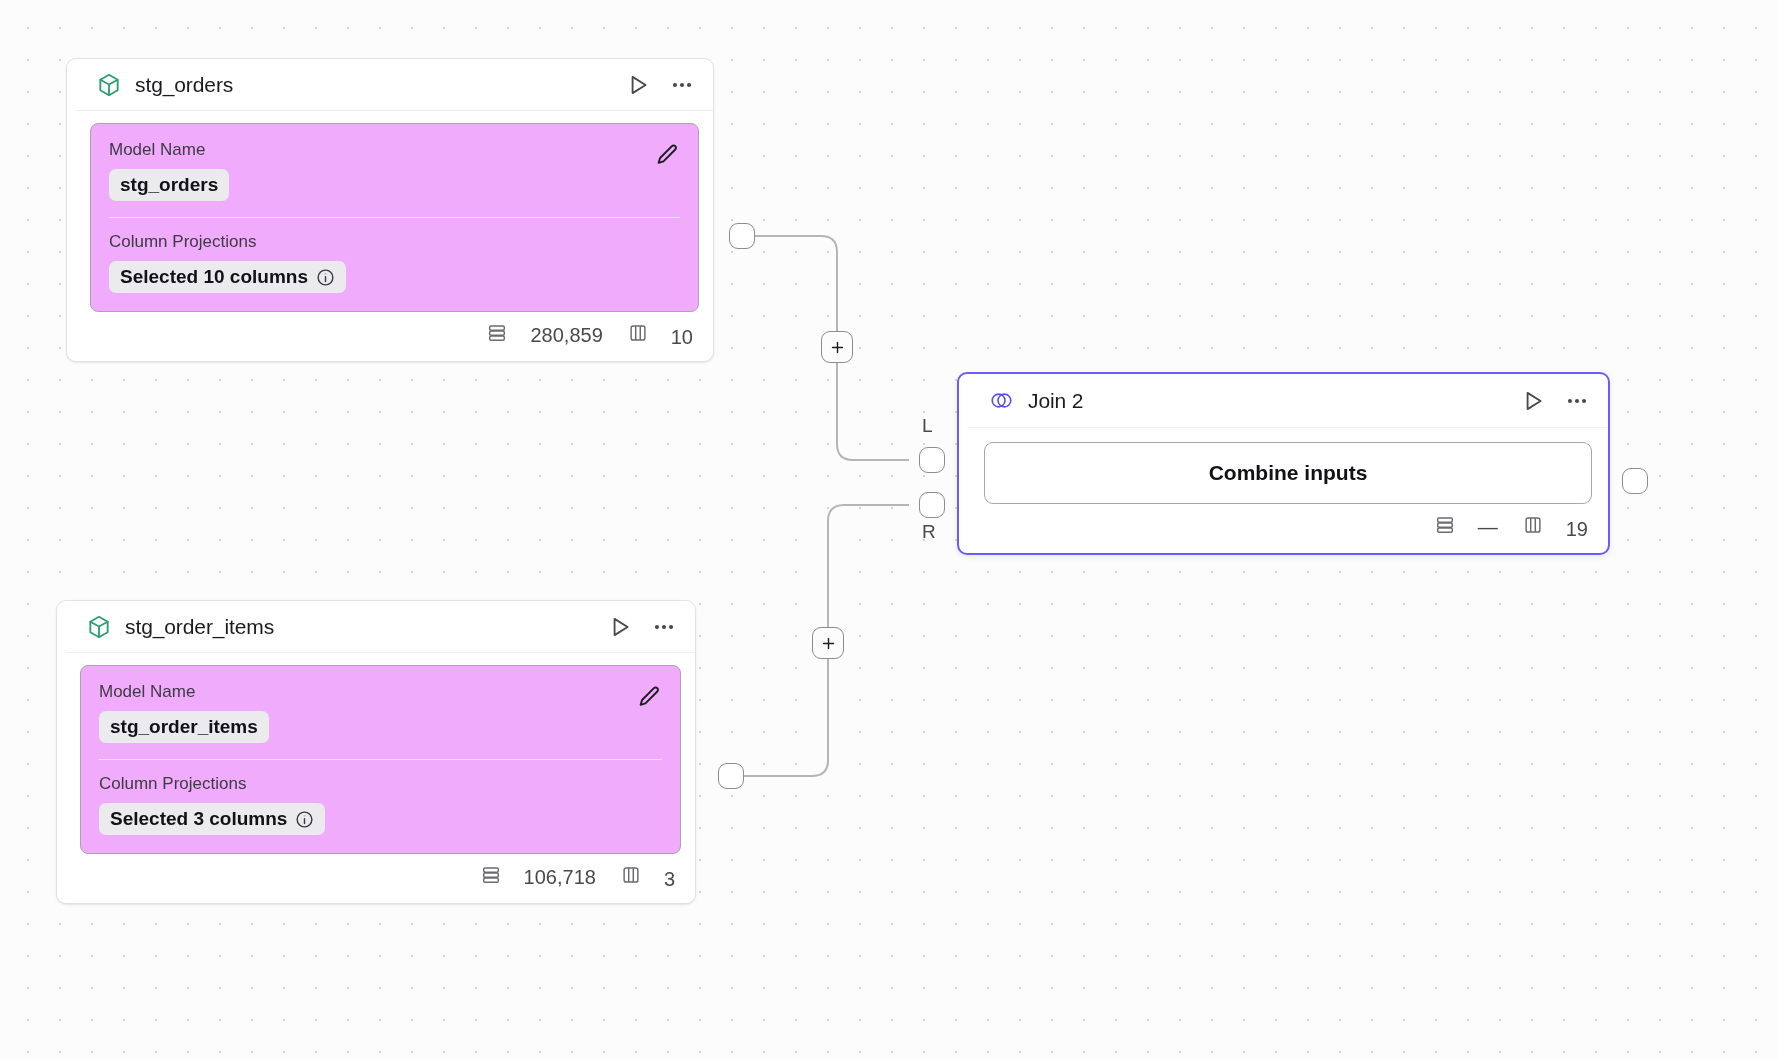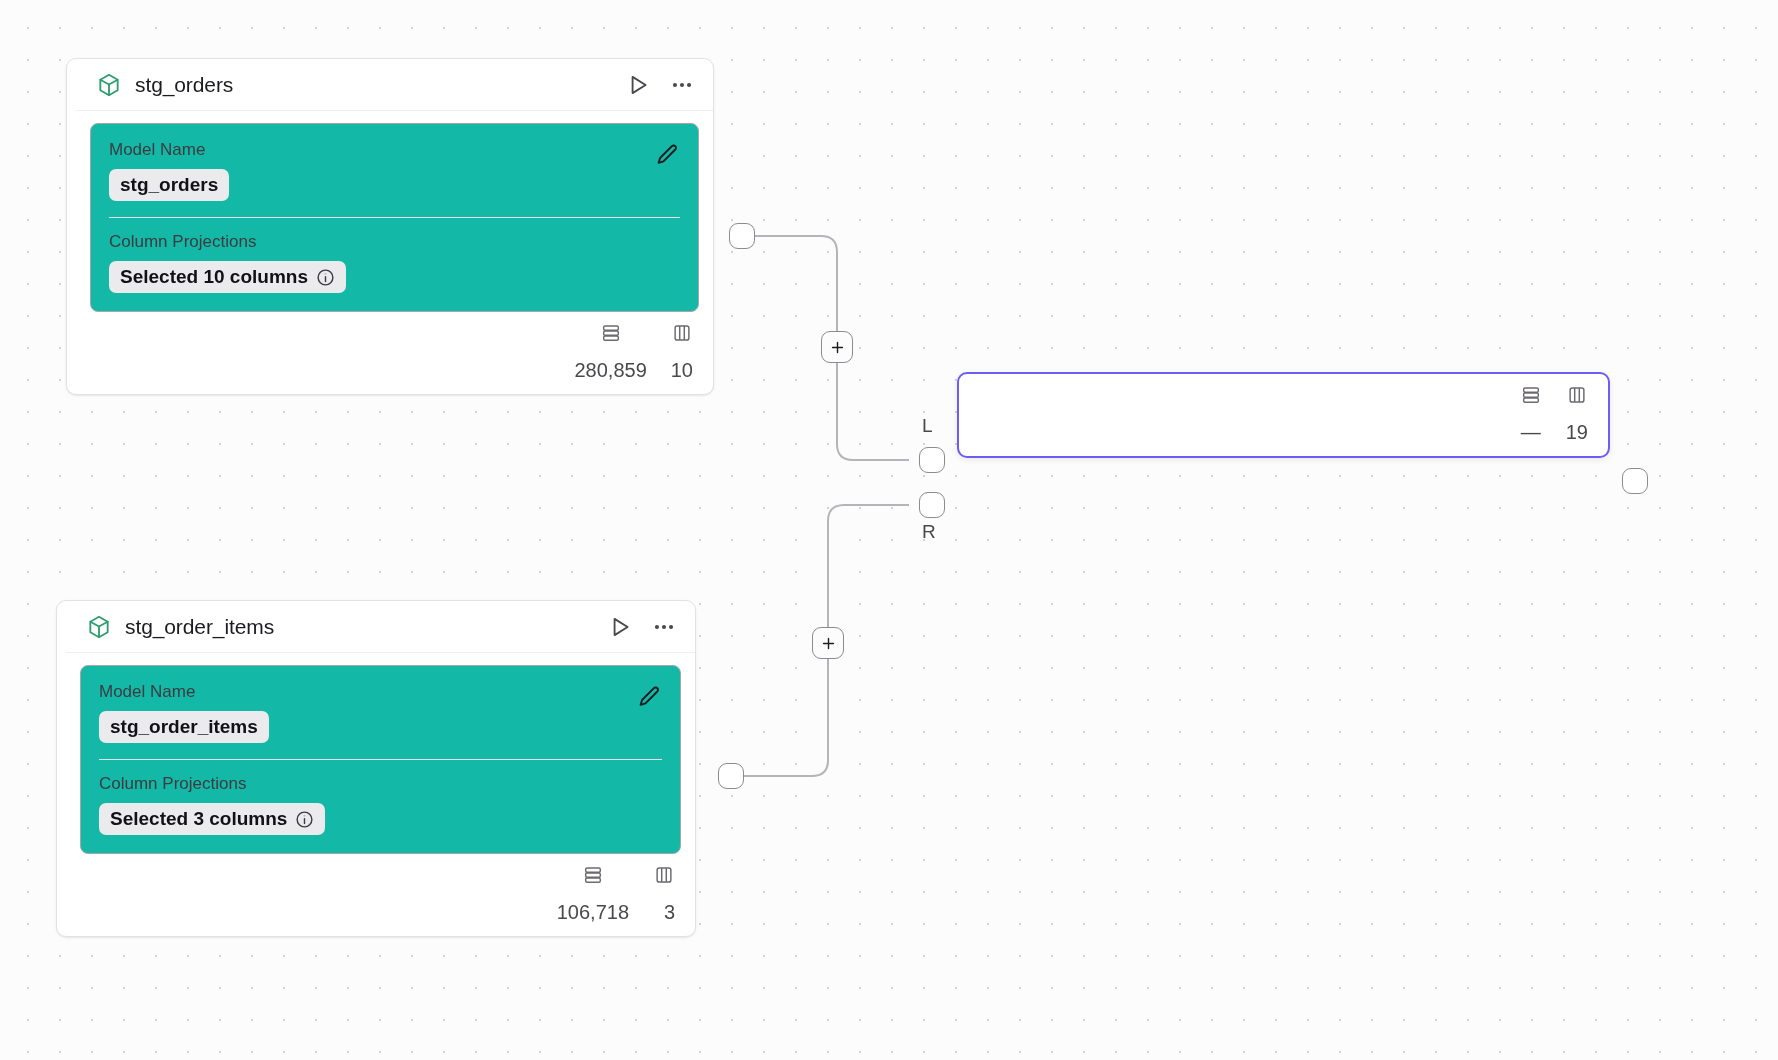--- a/index.html
+++ b/index.html
@@ -69,21 +69,21 @@
     align-items: center;
     justify-content: center;
     cursor: pointer;
   }
 
   .node-body { padding: 12px 14px 0 14px; }
 
   .inner-panel {
     border: 1px solid #a9a6ab;
     border-radius: 8px;
-    background: #14b8a6;
+    background: #f0abfc;
     padding: 16px 18px 18px 18px;
   }
 
   .field-label {
     font-size: 17px;
     color: #3c3b40;
     margin-bottom: 9px;
     display: block;
   }
   .chip {
@@ -112,21 +112,21 @@
 
   .node-footer {
     display: flex;
     align-items: center;
     justify-content: flex-end;
     gap: 10px;
     padding: 10px 20px 12px 20px;
     font-size: 20px;
     color: #4a484d;
   }
-  .stat { display: flex; align-items: center; gap: 10px; flex-direction: column; }
+  .stat { display: flex; align-items: center; gap: 22px; }
   .stat + .stat { margin-left: 14px; align-items: flex-end; }
 
   .combine-btn {
     width: 100%;
     border: 1px solid #a9a6ab;
     border-radius: 9px;
     background: #ffffff;
     height: 62px;
     display: flex;
     align-items: center;
@@ -355,21 +355,47 @@
 
   <div class="port" style="left:718px; top:763px;"></div>
 
   <div class="wire-plus" style="left:812px; top:627px;">
     <svg width="17" height="17" viewBox="0 0 24 24" fill="none" stroke="#1c1b1f" stroke-width="2" stroke-linecap="round">
       <path d="M12 5v14M5 12h14"></path>
     </svg>
   </div>
 
   <div class="node selected" style="left:957px; top:372px; width:653px;">
-
+    <div class="node-header" style="height:54px;">
+      <span class="icon-btn">
+        <svg width="27" height="27" viewBox="0 0 28 24" fill="none" stroke="#5b4ef0" stroke-width="1.7">
+          <circle cx="11" cy="12" r="6.6"></circle>
+          <circle cx="17" cy="12" r="6.6"></circle>
+        </svg>
+      </span>
+      <span class="node-title">Join 2</span>
+      <span class="header-actions">
+        <span class="icon-btn">
+          <svg width="26" height="26" viewBox="0 0 24 24" fill="none" stroke="#4a484d" stroke-width="1.7" stroke-linejoin="round">
+            <path d="M7 4.5 19 12 7 19.5z"></path>
+          </svg>
+        </span>
+        <span class="icon-btn">
+          <svg width="26" height="26" viewBox="0 0 24 24" fill="#4a484d">
+            <circle cx="5.5" cy="12" r="1.9"></circle>
+            <circle cx="12" cy="12" r="1.9"></circle>
+            <circle cx="18.5" cy="12" r="1.9"></circle>
+          </svg>
+        </span>
+      </span>
+    </div>
+
+    <div class="node-body" style="padding:14px 16px 0 16px;">
+      <button class="combine-btn">Combine inputs</button>
+    </div>
 
     <div class="node-footer">
       <span class="stat">
         <span>
           <svg width="22" height="22" viewBox="0 0 24 24" fill="none" stroke="#6c6a70" stroke-width="1.6" stroke-linejoin="round">
             <rect x="4" y="4.3" width="16" height="4.6" rx="1.6"></rect>
             <rect x="4" y="9.8" width="16" height="4.6" rx="1.6"></rect>
             <rect x="4" y="15.3" width="16" height="4.6" rx="1.6"></rect>
           </svg>
         </span>

